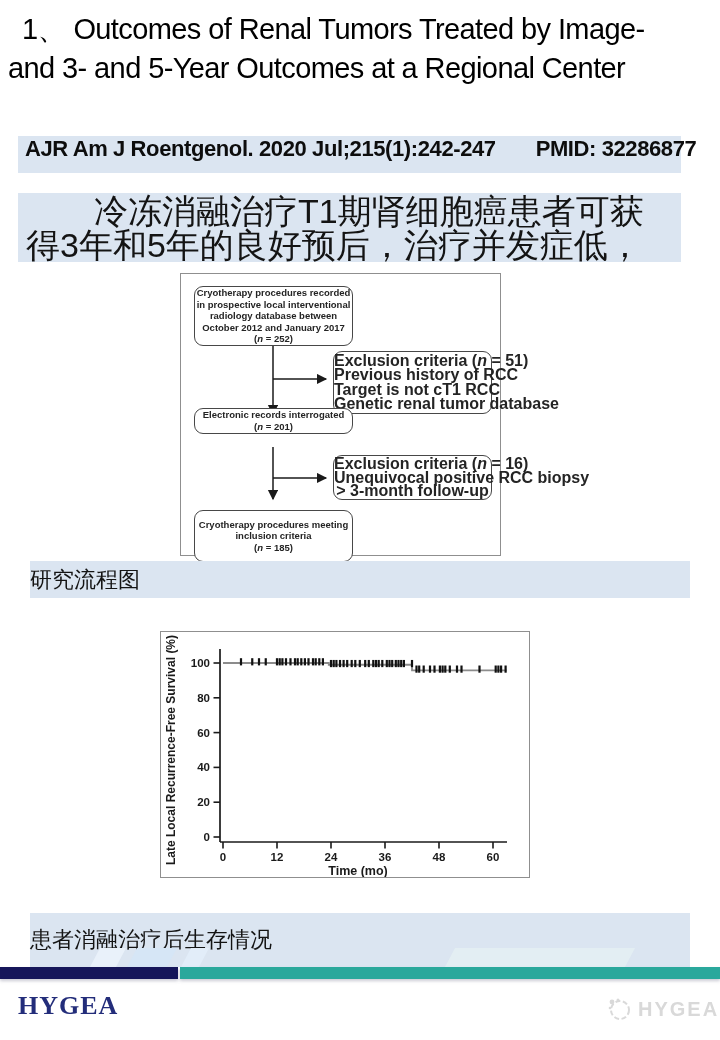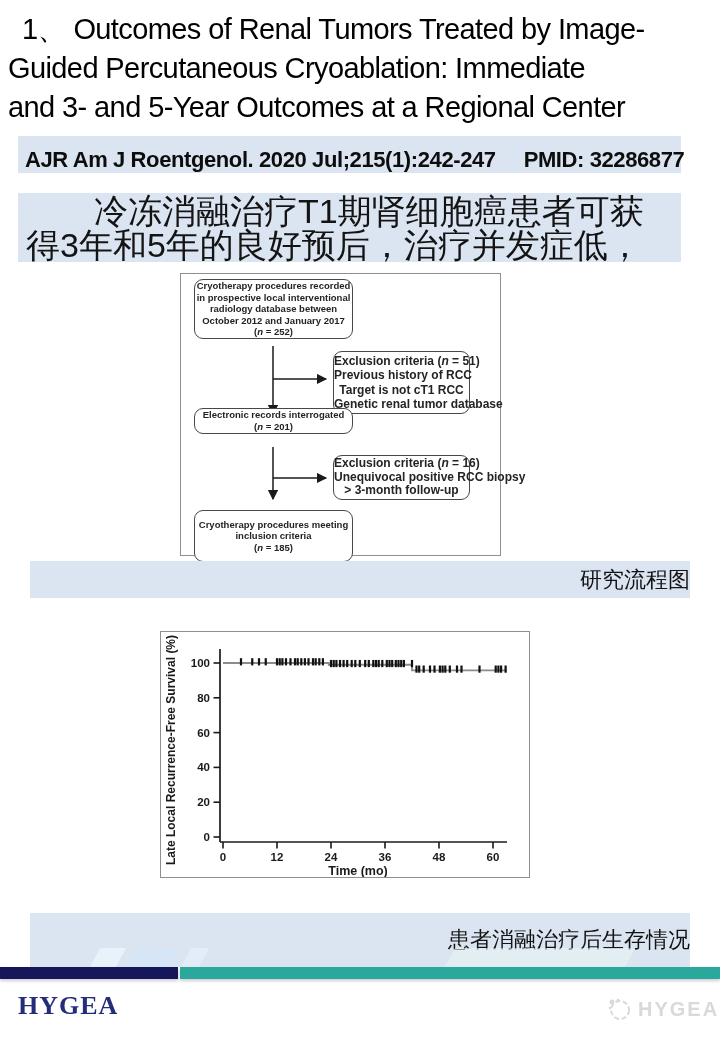--- a/index.html
+++ b/index.html
@@ -7,49 +7,49 @@
   .page{position:absolute;left:0;top:0;width:720px;height:1040px;background:#fff;overflow:hidden}
 
   
   .title{position:absolute;left:8px;top:10px;width:708px;font-weight:400;color:#000;
          font-size:29px;line-height:39px;letter-spacing:-0.6px}
   .title span{display:block;white-space:nowrap}
   .title .l0{padding-left:14px}
 
   
   .strip{position:absolute;left:18px;width:663px;background:#dbe5f1}
-  .cite{top:136px;height:37px;display:flex;align-items:flex-end;padding-left:7px;
+  .cite{top:136px;height:37px;display:flex;align-items:flex-start;padding-left:7px;
         font-size:22px;font-weight:700;letter-spacing:-0.4px;color:#0d0d0d;white-space:nowrap}
-  .cite .pmid{margin-left:28px}
+  .cite .pmid{margin-left:40px}
   .summary{top:193px;height:69px;font-size:34px;line-height:34px;color:#141414;
            padding:1px 8px 0 8px;text-indent:2em;overflow:hidden}
 
   
   .figure{position:absolute;background:#fff;border:1px solid #8f8f8f}
   .flowfig{left:180px;top:273px;width:321px;height:283px}
   .chartfig{left:160px;top:631px;width:370px;height:247px}
 
   
   .fbox{position:absolute;border:1.6px solid #474747;border-radius:9px;background:#fff;
         display:flex;flex-direction:column;justify-content:center;text-align:center;
         font-weight:700;color:#242424}
   .fbox span{display:block;white-space:nowrap}
   .fb-main{left:13px;width:159px;font-size:9.5px;line-height:11.6px}
-  .fb-exc{left:152px;width:137px;font-size:12px}
-  #fb-recorded{top:5px;height:60px}
+  .fb-exc{left:152px;width:159px;font-size:16px}
+  #fb-recorded{top:12px;height:60px}
   #fb-exc1{top:77px;height:63px;line-height:14.2px}
   #fb-interrogated{top:134px;height:26px}
   #fb-exc2{top:181px;height:45px;line-height:13.5px}
   #fb-inclusion{top:236px;height:52px}
   .arrows{position:absolute;left:0;top:0;width:321px;height:283px}
   i{font-style:italic}
 
   
   .capbar{position:absolute;left:30px;width:660px;background:#dbe5f1;color:#141414;
-          display:flex;align-items:center;justify-content:flex-end;font-size:22px}
+          display:flex;align-items:center;justify-content:flex-start;font-size:22px}
   .cap1{top:561px;height:37px}
   .cap2{top:913px;height:54px}
 
   
   .streaks{position:absolute;left:0;top:948px;width:720px;height:19px;overflow:hidden}
   .streak{position:absolute;top:0;height:19px;transform:skewX(-28deg)}
   .bar{position:absolute;top:967px;height:12px;box-shadow:0 2px 3px rgba(110,110,135,.35)}
   .bar-navy{left:0;width:178px;background:#16165a}
   .bar-teal{left:180px;width:540px;background:#2aa89c}
   .brand{position:absolute;left:18px;top:991px;font-family:"Liberation Serif",serif;
@@ -58,21 +58,20 @@
              color:#d9d9d9}
   .watermark .wm-text{font-size:20px;font-weight:700;letter-spacing:2px;margin-left:6px}
 </style>
 </head>
 <body>
 
 <div class="page">
 
   <div class="title">
     <span class="l0">1、 Outcomes of Renal Tumors Treated by Image-</span>
-    <span>Guided Percutaneous Cryoablation: Immediate</span>
     <span>and 3- and 5-Year Outcomes at a Regional Center</span>
   </div>
 
   <div class="strip cite">
     <span>AJR Am J Roentgenol. 2020 Jul;215(1):242-247</span>
     <span class="pmid">PMID: 32286877</span>
   </div>
 
   <div class="strip summary">
     <span>冷冻消融治疗T1期肾细胞癌患者可获得3年和5年的良好预后，治疗并发症低，安全可靠。</span>

